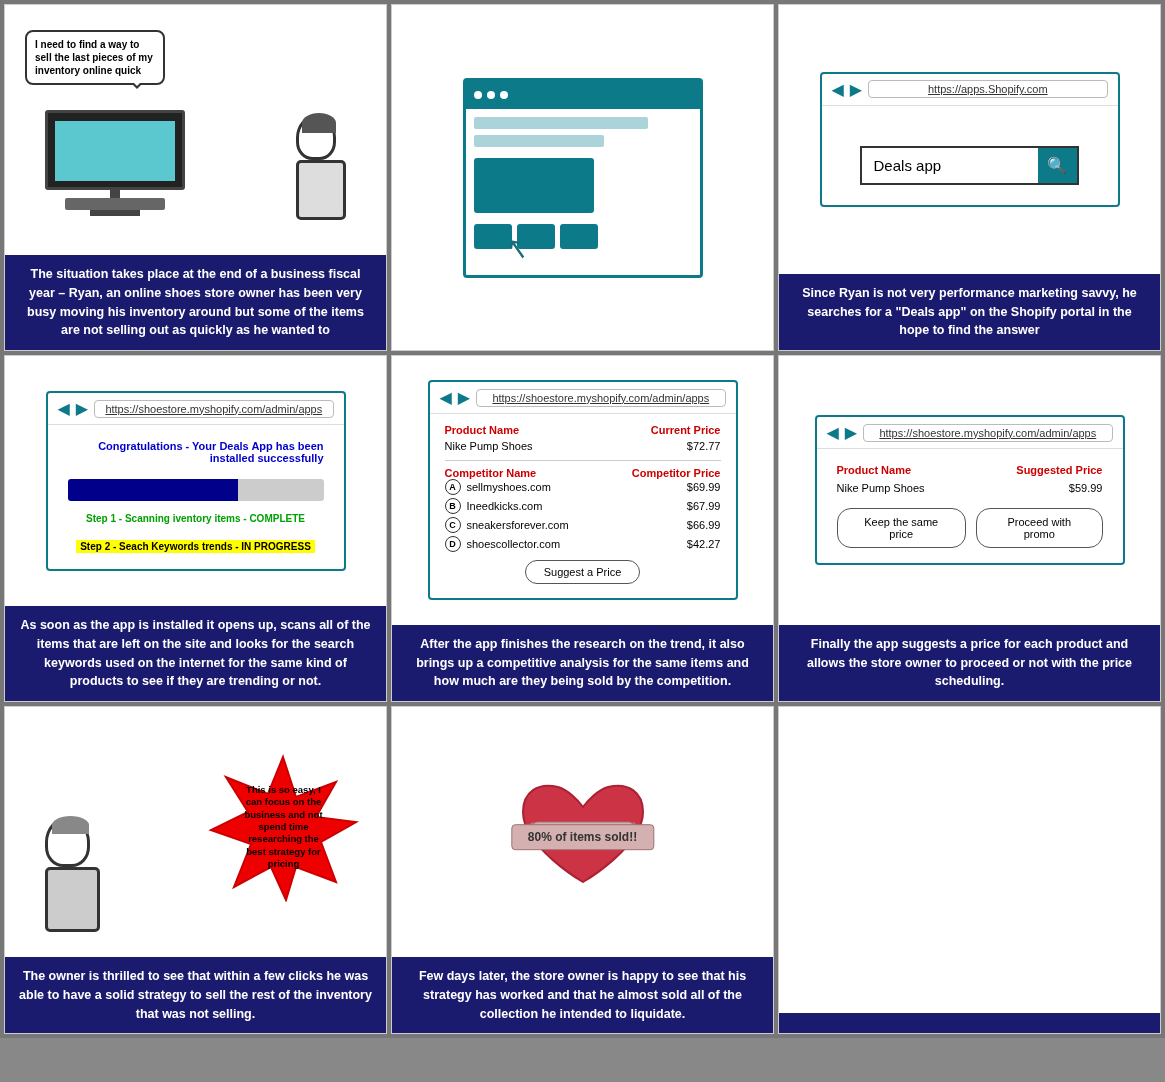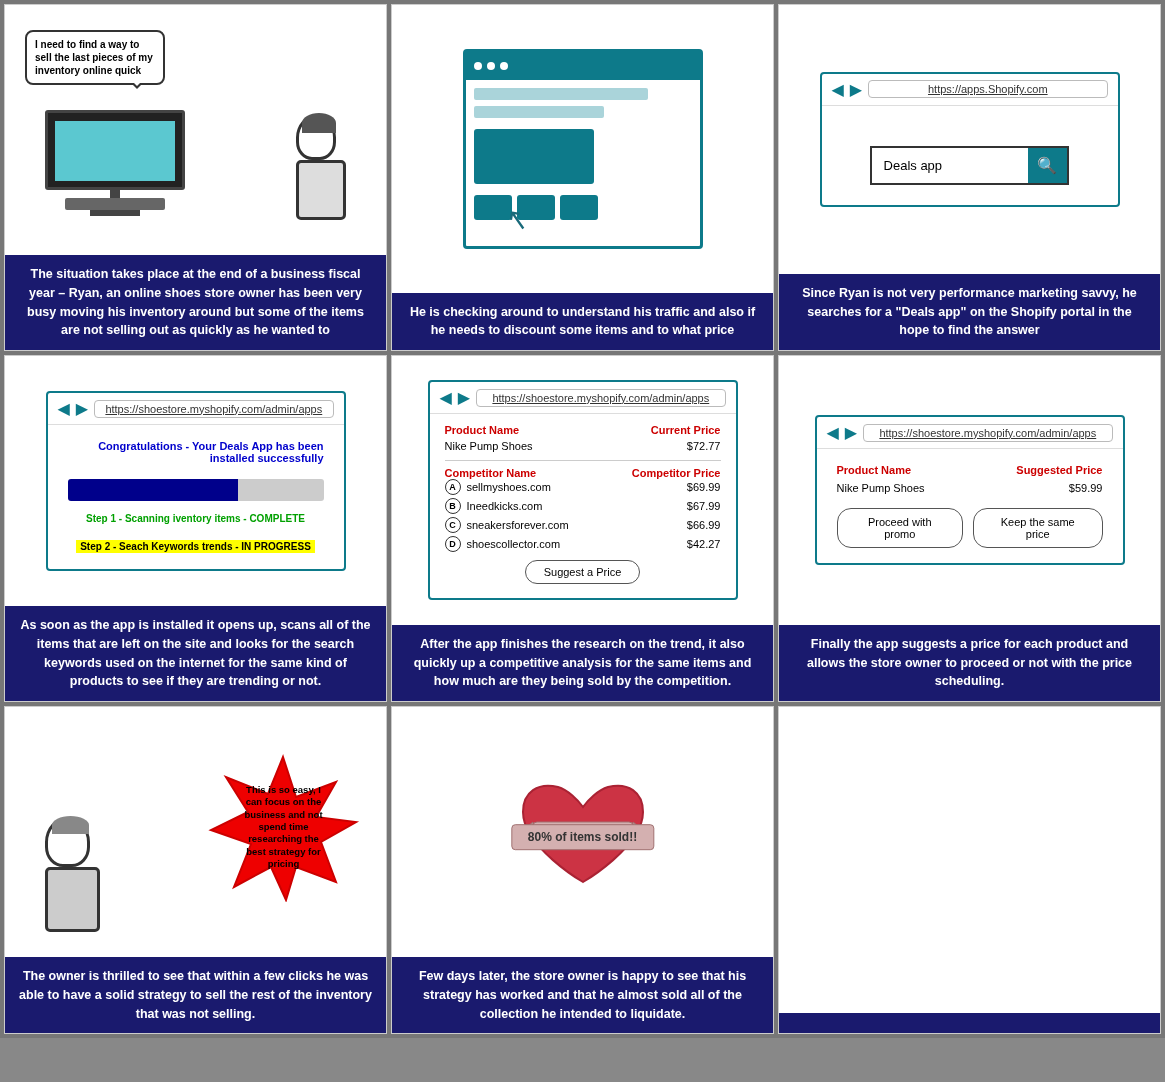--- a/index.html
+++ b/index.html
@@ -250,24 +250,24 @@
       align-items: center;
     }
     .search-box-wrap {
       display: flex;
       align-items: center;
       gap: 0;
       border: 2px solid #333;
     }
     .search-input-field {
       padding: 6px 12px;
-      font-size: 13px;
+      font-size: 15px;
       border: none;
       outline: none;
-      width: 156px;
+      width: 176px;
     }
     .search-btn {
       background: #0d7a8a;
       color: #fff;
       border: none;
       padding: 8px 10px;
       font-size: 16px;
       cursor: pointer;
     }
 
@@ -587,21 +587,20 @@
           <div class="browser-blue-block"></div>
           <div class="browser-small-blocks">
             <div class="browser-small-block"></div>
             <div class="browser-small-block"></div>
             <div class="browser-small-block"></div>
           </div>
           <div class="cursor-arrow">↖</div>
         </div>
       </div>
     </div>
-    <div class="cell-caption">He is checking around to understand his traffic and also if he needs to discount some items and to what price</div>
   </div>
 
   <div class="cell">
     <div class="cell-image">
       <div class="shopify-browser">
         <div class="shopify-nav">
           <span class="nav-arrow">◀</span>
           <span class="nav-arrow">▶</span>
           <span class="url-text">https://apps.Shopify.com</span>
         </div>
@@ -677,43 +676,43 @@
           </div>
           <div class="comp-item-row">
             <div class="circle-label">D</div>
             <span class="comp-name">shoescollector.com</span>
             <span class="comp-price">$42.27</span>
           </div>
           <button class="suggest-btn">Suggest a Price</button>
         </div>
       </div>
     </div>
-    <div class="cell-caption">After the app finishes the research on the trend, it also quickly up a competitive analysis for the same items and how much are they being sold by the competition.</div>
+    <div class="cell-caption">After the app finishes the research on the trend, it also brings up a competitive analysis for the same items and how much are they being sold by the competition.</div>
   </div>
 
   <div class="cell">
     <div class="cell-image">
       <div class="price-browser">
         <div class="price-nav">
           <span class="nav-arrow">◀</span>
           <span class="nav-arrow">▶</span>
           <span class="url-text">https://shoestore.myshopify.com/admin/apps</span>
         </div>
         <div class="price-body">
           <div class="price-header-row">
             <span class="price-col-product">Product Name</span>
             <span class="price-col-suggested">Suggested Price</span>
           </div>
           <div class="price-item-row">
             <span>Nike Pump Shoes</span>
             <span>$59.99</span>
           </div>
           <div class="price-actions">
+            <button class="price-btn">Keep the same price</button>
             <button class="price-btn">Proceed with promo</button>
-            <button class="price-btn">Keep the same price</button>
           </div>
         </div>
       </div>
     </div>
     <div class="cell-caption">Finally the app suggests a price for each product and allows the store owner to proceed or not with the price scheduling.</div>
   </div>
 
   <div class="cell">
     <div class="cell-image">
       <div class="happy-scene">

